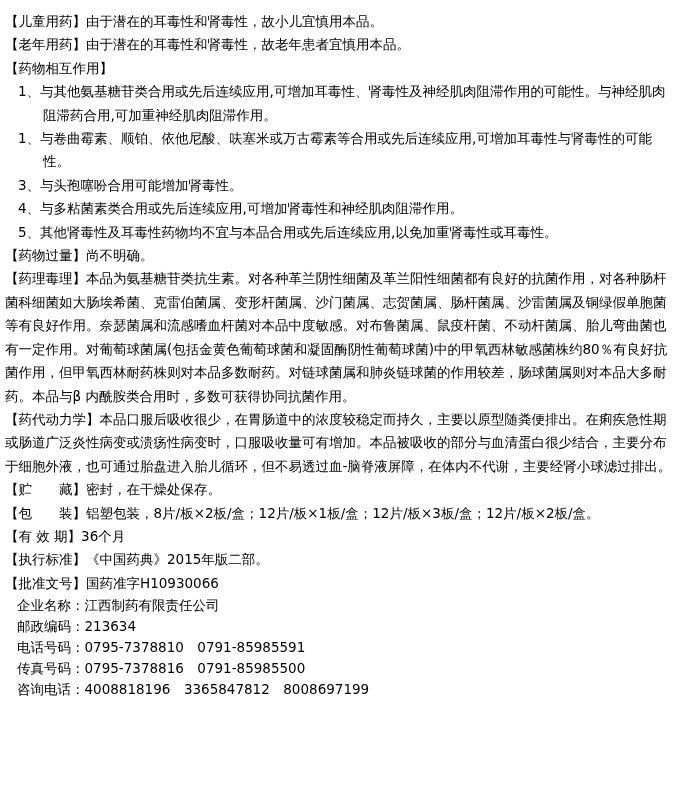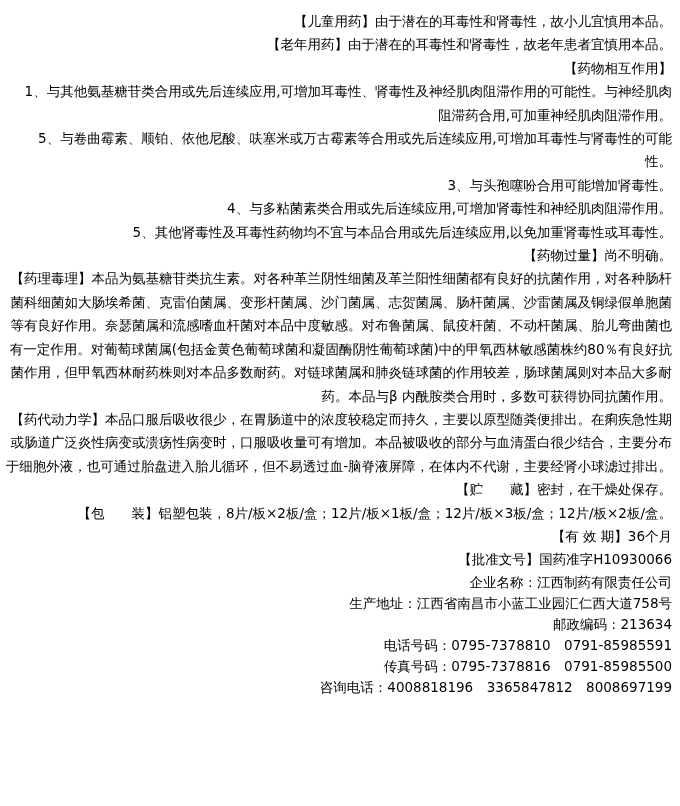--- a/index.html
+++ b/index.html
@@ -12,21 +12,20 @@
     width: 680px;
     height: 806px;
     overflow: hidden;
     background: #ffffff;
     color: #000000;
     font-family: "DejaVu Sans", sans-serif;
     font-size: 13.5px;
     line-height: 23.4px;
     box-sizing: border-box;
     padding: 10px 8px 0 5px;
-    text-align: right;
   }
   p {
     margin: 0;
     white-space: pre-wrap;
     word-break: break-all;
   }
   p.section {
     margin-left: 0;
   }
   p.list {
@@ -43,30 +42,30 @@
   }
 </style>
 </head>
 <body>
 
 <div class="page">
   <p class="section">【儿童用药】由于潜在的耳毒性和肾毒性，故小儿宜慎用本品。</p>
   <p class="section">【老年用药】由于潜在的耳毒性和肾毒性，故老年患者宜慎用本品。</p>
   <p class="section">【药物相互作用】</p>
   <p class="list">1、与其他氨基糖苷类合用或先后连续应用,可增加耳毒性、肾毒性及神经肌肉阻滞作用的可能性。与神经肌肉阻滞药合用,可加重神经肌肉阻滞作用。</p>
-  <p class="list">5、与卷曲霉素、顺铂、依他尼酸、呋塞米或万古霉素等合用或先后连续应用,可增加耳毒性与肾毒性的可能性。</p>
+  <p class="list">1、与卷曲霉素、顺铂、依他尼酸、呋塞米或万古霉素等合用或先后连续应用,可增加耳毒性与肾毒性的可能性。</p>
   <p class="list">3、与头孢噻吩合用可能增加肾毒性。</p>
   <p class="list">4、与多粘菌素类合用或先后连续应用,可增加肾毒性和神经肌肉阻滞作用。</p>
   <p class="list">5、其他肾毒性及耳毒性药物均不宜与本品合用或先后连续应用,以免加重肾毒性或耳毒性。</p>
   <p class="section">【药物过量】尚不明确。</p>
   <p class="section">【药理毒理】本品为氨基糖苷类抗生素。对各种革兰阴性细菌及革兰阳性细菌都有良好的抗菌作用，对各种肠杆菌科细菌如大肠埃希菌、克雷伯菌属、变形杆菌属、沙门菌属、志贺菌属、肠杆菌属、沙雷菌属及铜绿假单胞菌等有良好作用。奈瑟菌属和流感嗜血杆菌对本品中度敏感。对布鲁菌属、鼠疫杆菌、不动杆菌属、胎儿弯曲菌也有一定作用。对葡萄球菌属(包括金黄色葡萄球菌和凝固酶阴性葡萄球菌)中的甲氧西林敏感菌株约80％有良好抗菌作用，但甲氧西林耐药株则对本品多数耐药。对链球菌属和肺炎链球菌的作用较差，肠球菌属则对本品大多耐药。本品与β 内酰胺类合用时，多数可获得协同抗菌作用。</p>
   <p class="section">【药代动力学】本品口服后吸收很少，在胃肠道中的浓度较稳定而持久，主要以原型随粪便排出。在痢疾急性期或肠道广泛炎性病变或溃疡性病变时，口服吸收量可有增加。本品被吸收的部分与血清蛋白很少结合，主要分布于细胞外液，也可通过胎盘进入胎儿循环，但不易透过血-脑脊液屏障，在体内不代谢，主要经肾小球滤过排出。</p>
   <p class="section">【贮　　藏】密封，在干燥处保存。</p>
   <p class="section">【包　　装】铝塑包装，8片/板×2板/盒；12片/板×1板/盒；12片/板×3板/盒；12片/板×2板/盒。</p>
   <p class="section">【有 效 期】36个月</p>
+  <p class="section">【执行标准】《中国药典》2015年版二部。</p>
   <p class="section">【批准文号】国药准字H10930066</p>
   <p class="contact">企业名称：江西制药有限责任公司</p>
-  <p class="contact">生产地址：江西省南昌市小蓝工业园汇仁西大道758号</p>
   <p class="contact">邮政编码：213634</p>
   <p class="contact">电话号码：0795-7378810　0791-85985591</p>
   <p class="contact">传真号码：0795-7378816　0791-85985500</p>
   <p class="contact">咨询电话：4008818196　3365847812　8008697199</p>
 </div>
 
 </body></html>

